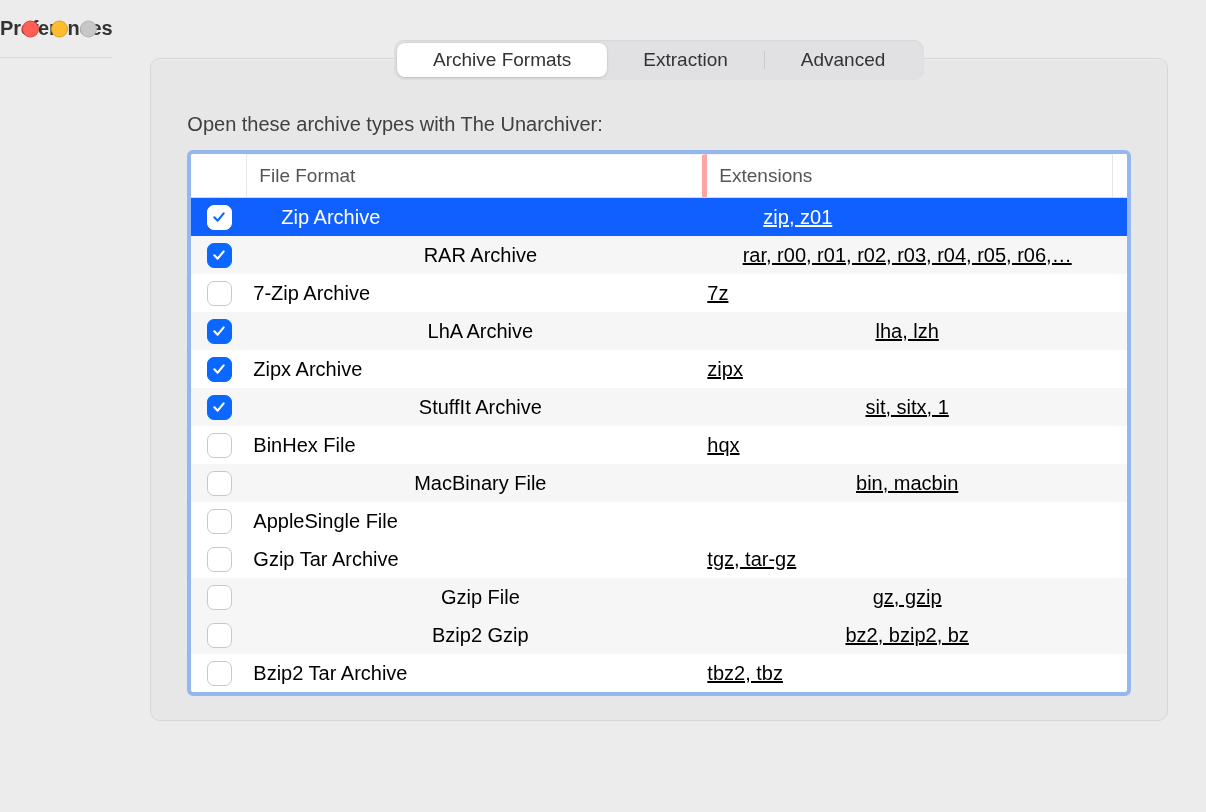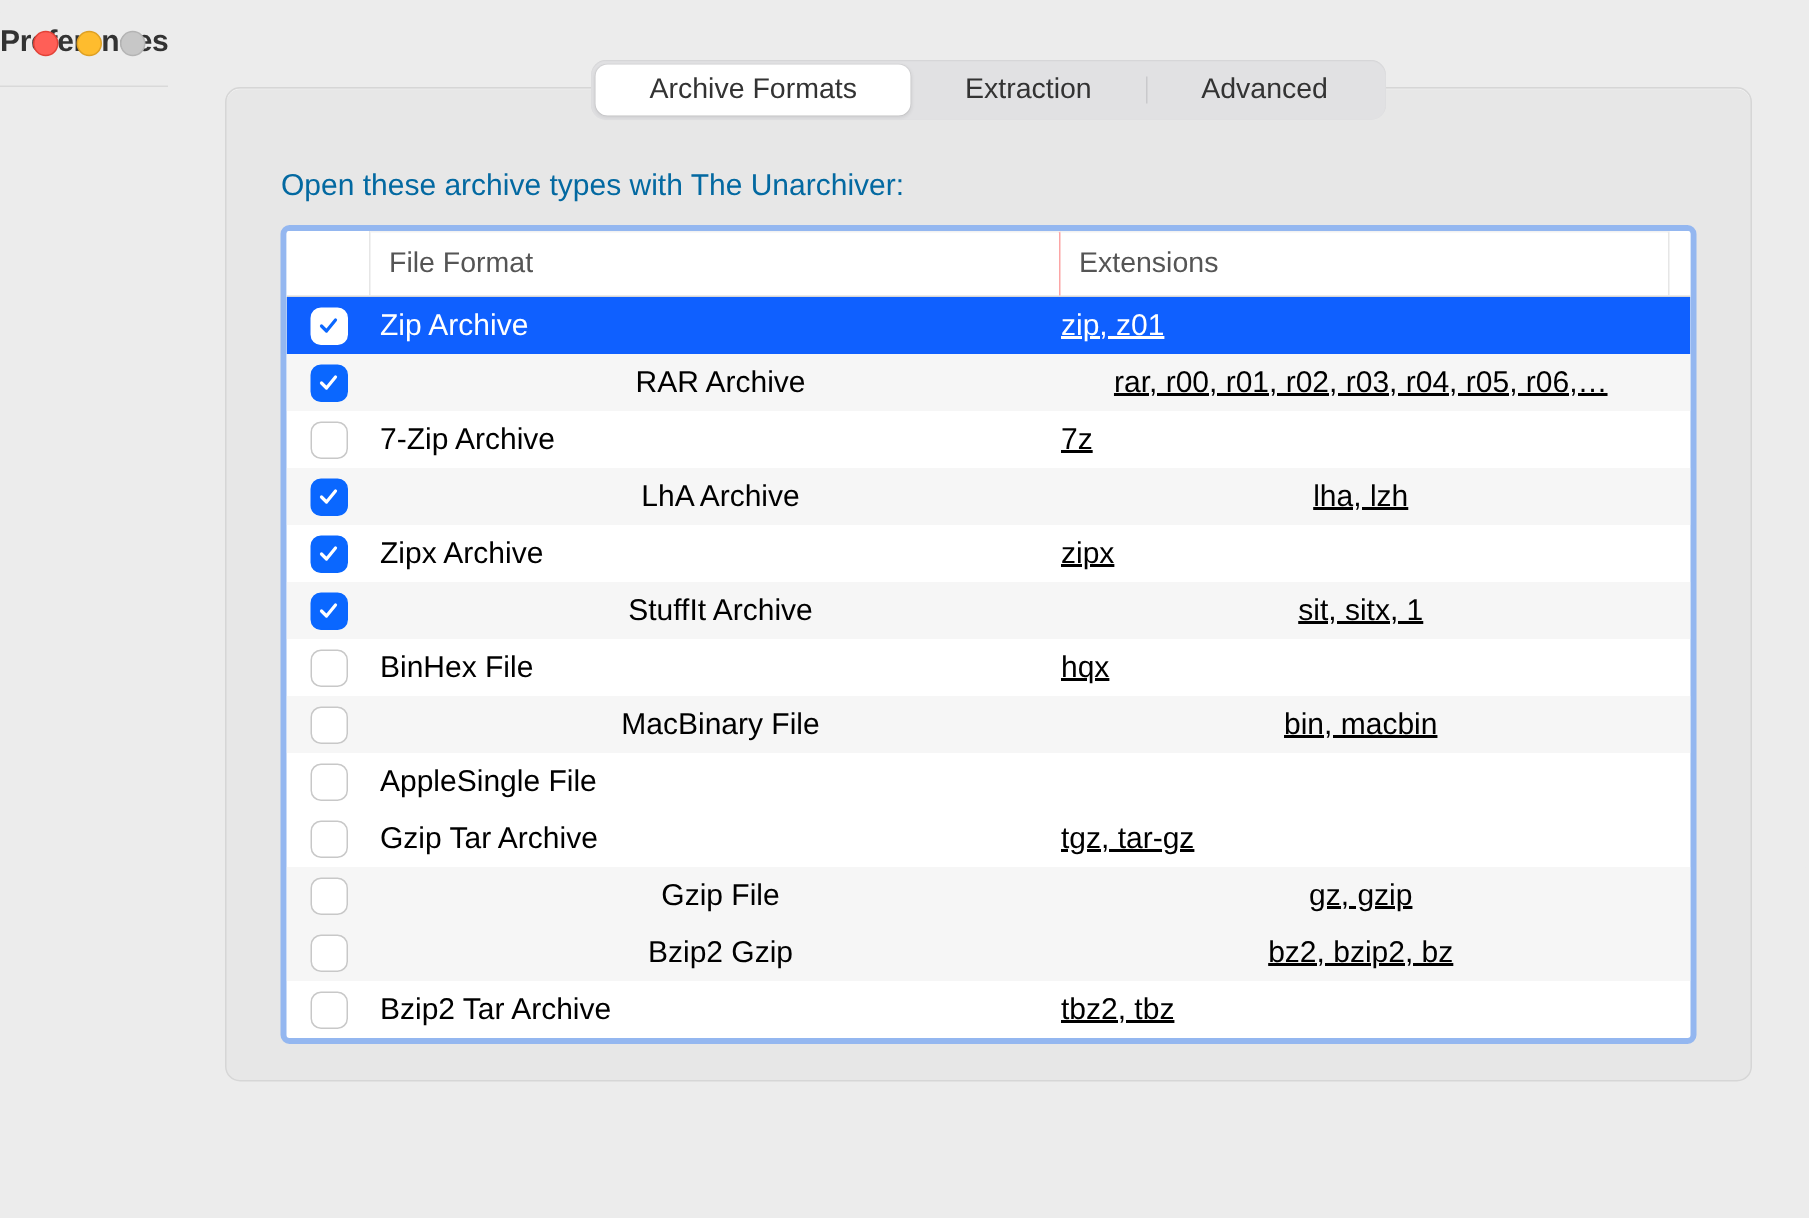--- a/index.html
+++ b/index.html
@@ -93,21 +93,21 @@
       border: 1px solid #d6d6d6;
       border-radius: 10px;
       background: #e7e7e7;
       padding: 40px 36px 24px 36px;
       display: flex;
       flex-direction: column;
       box-shadow: inset 0 0.5px 0 rgba(255,255,255,0.6);
     }
     .panel-label {
       font-size: 20px;
-      color: #0369a1;
+      color: #404040;
       margin: 14px 0 14px 0;
     }
     .table-wrapper {
       flex: 1;
       position: relative;
       border: 4px solid #94b7f0;
       border-radius: 6px;
       overflow: hidden;
       background: #fff;
       display: flex;
@@ -115,36 +115,36 @@
     }
     .table-header {
       display: flex;
       background: #fff;
       border-bottom: 1.5px solid #d7d7d7;
       font-size: 19px;
       color: #555;
       padding-right: 14px;
     }
     .th-check { width: 56px;  border-right: 1px solid #e6e6e6; }
-    .th-format { flex: 0 0 460px; border-right: 1px solid #fca5a5; padding: 10px 12px; border-top: 1px solid #f2f2f2;}
+    .th-format { flex: 0 0 460px; border-right: 5px solid #fca5a5; padding: 10px 12px; border-top: 1px solid #f2f2f2;}
     .th-ext { flex: 1; padding: 10px 12px; border-right: 1px solid #e6e6e6; border-top: 1px solid #f2f2f2;}
     .table-body {
       flex: 1;
       overflow-y: auto;
       position: relative;
     }
     .row {
       display: flex;
       align-items: center;
       font-size: 20px;
       height: 38px;
       padding-right: 14px;
     }
     .row.even { background: #f6f6f6; text-align: center; }
-    .row.selected { background: #0f60ff; color: #fff; }
+    .row.selected { background: #0f60ff; color: #fff; gap: 28px; }
     .cell-check {
       width: 56px;
       display: flex;
       justify-content: center;
       align-items: center;
     }
     .cell-format { flex: 0 0 460px; padding-left: 6px; white-space: nowrap; overflow: hidden; text-overflow: ellipsis;}
     .cell-ext { flex: 1; white-space: nowrap; overflow: hidden; text-overflow: ellipsis; padding-right: 6px; text-decoration: underline;}
     .checkbox {
       width: 25px; height: 25px;

